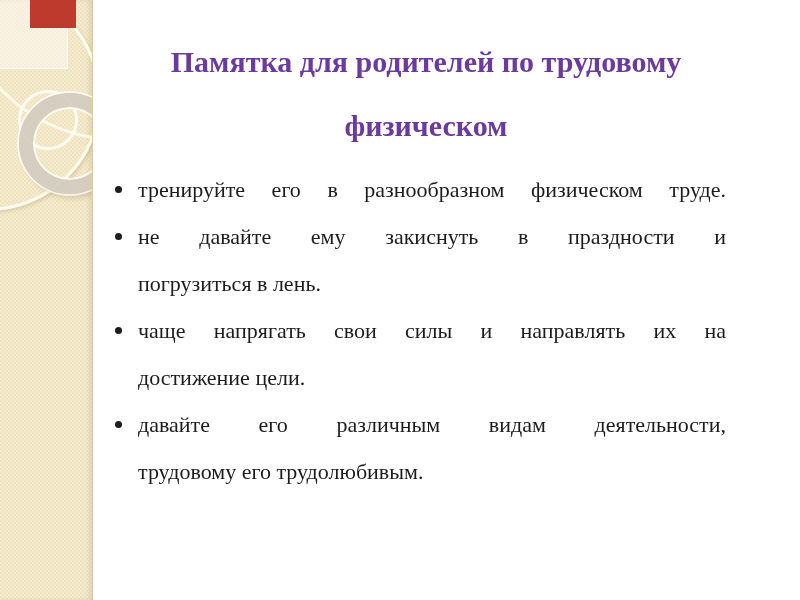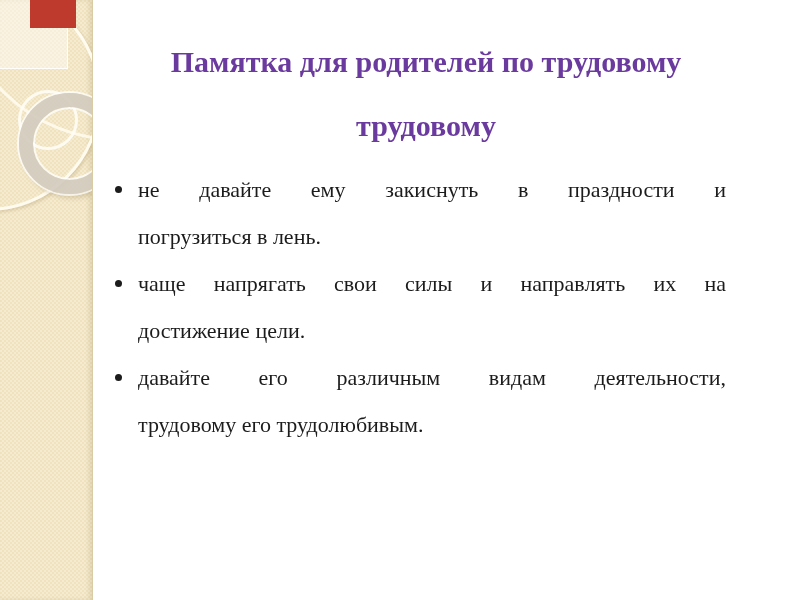--- a/index.html
+++ b/index.html
@@ -68,24 +68,28 @@
   <div class="arc arc1"></div>
   <div class="arc arc2"></div>
   <div class="light-square"></div>
   <div class="arc ring-thin"></div>
   <div class="arc ring-big"></div>
 </div>
 <div class="red-accent"></div>
 
 <div class="title">
   <div><span class="u">Памятка для родителей по трудовому</span></div>
-  <div><span class="u">трудовому</span></div>
+  <div><span class="u">физическом</span></div>
 </div>
 
 <div class="bullets">
+  <div class="bullet">
+    <span class="dot"></span>
+    <div class="bline jl">тренируйте его в разнообразном физическом труде.</div>
+  </div>
   <div class="bullet">
     <span class="dot"></span>
     <div class="bline jl">не давайте ему закиснуть в праздности и</div>
     <div class="bline ll">погрузиться в лень.</div>
   </div>
   <div class="bullet">
     <span class="dot"></span>
     <div class="bline jl">чаще напрягать свои силы и направлять их на</div>
     <div class="bline ll">достижение цели.</div>
   </div>

